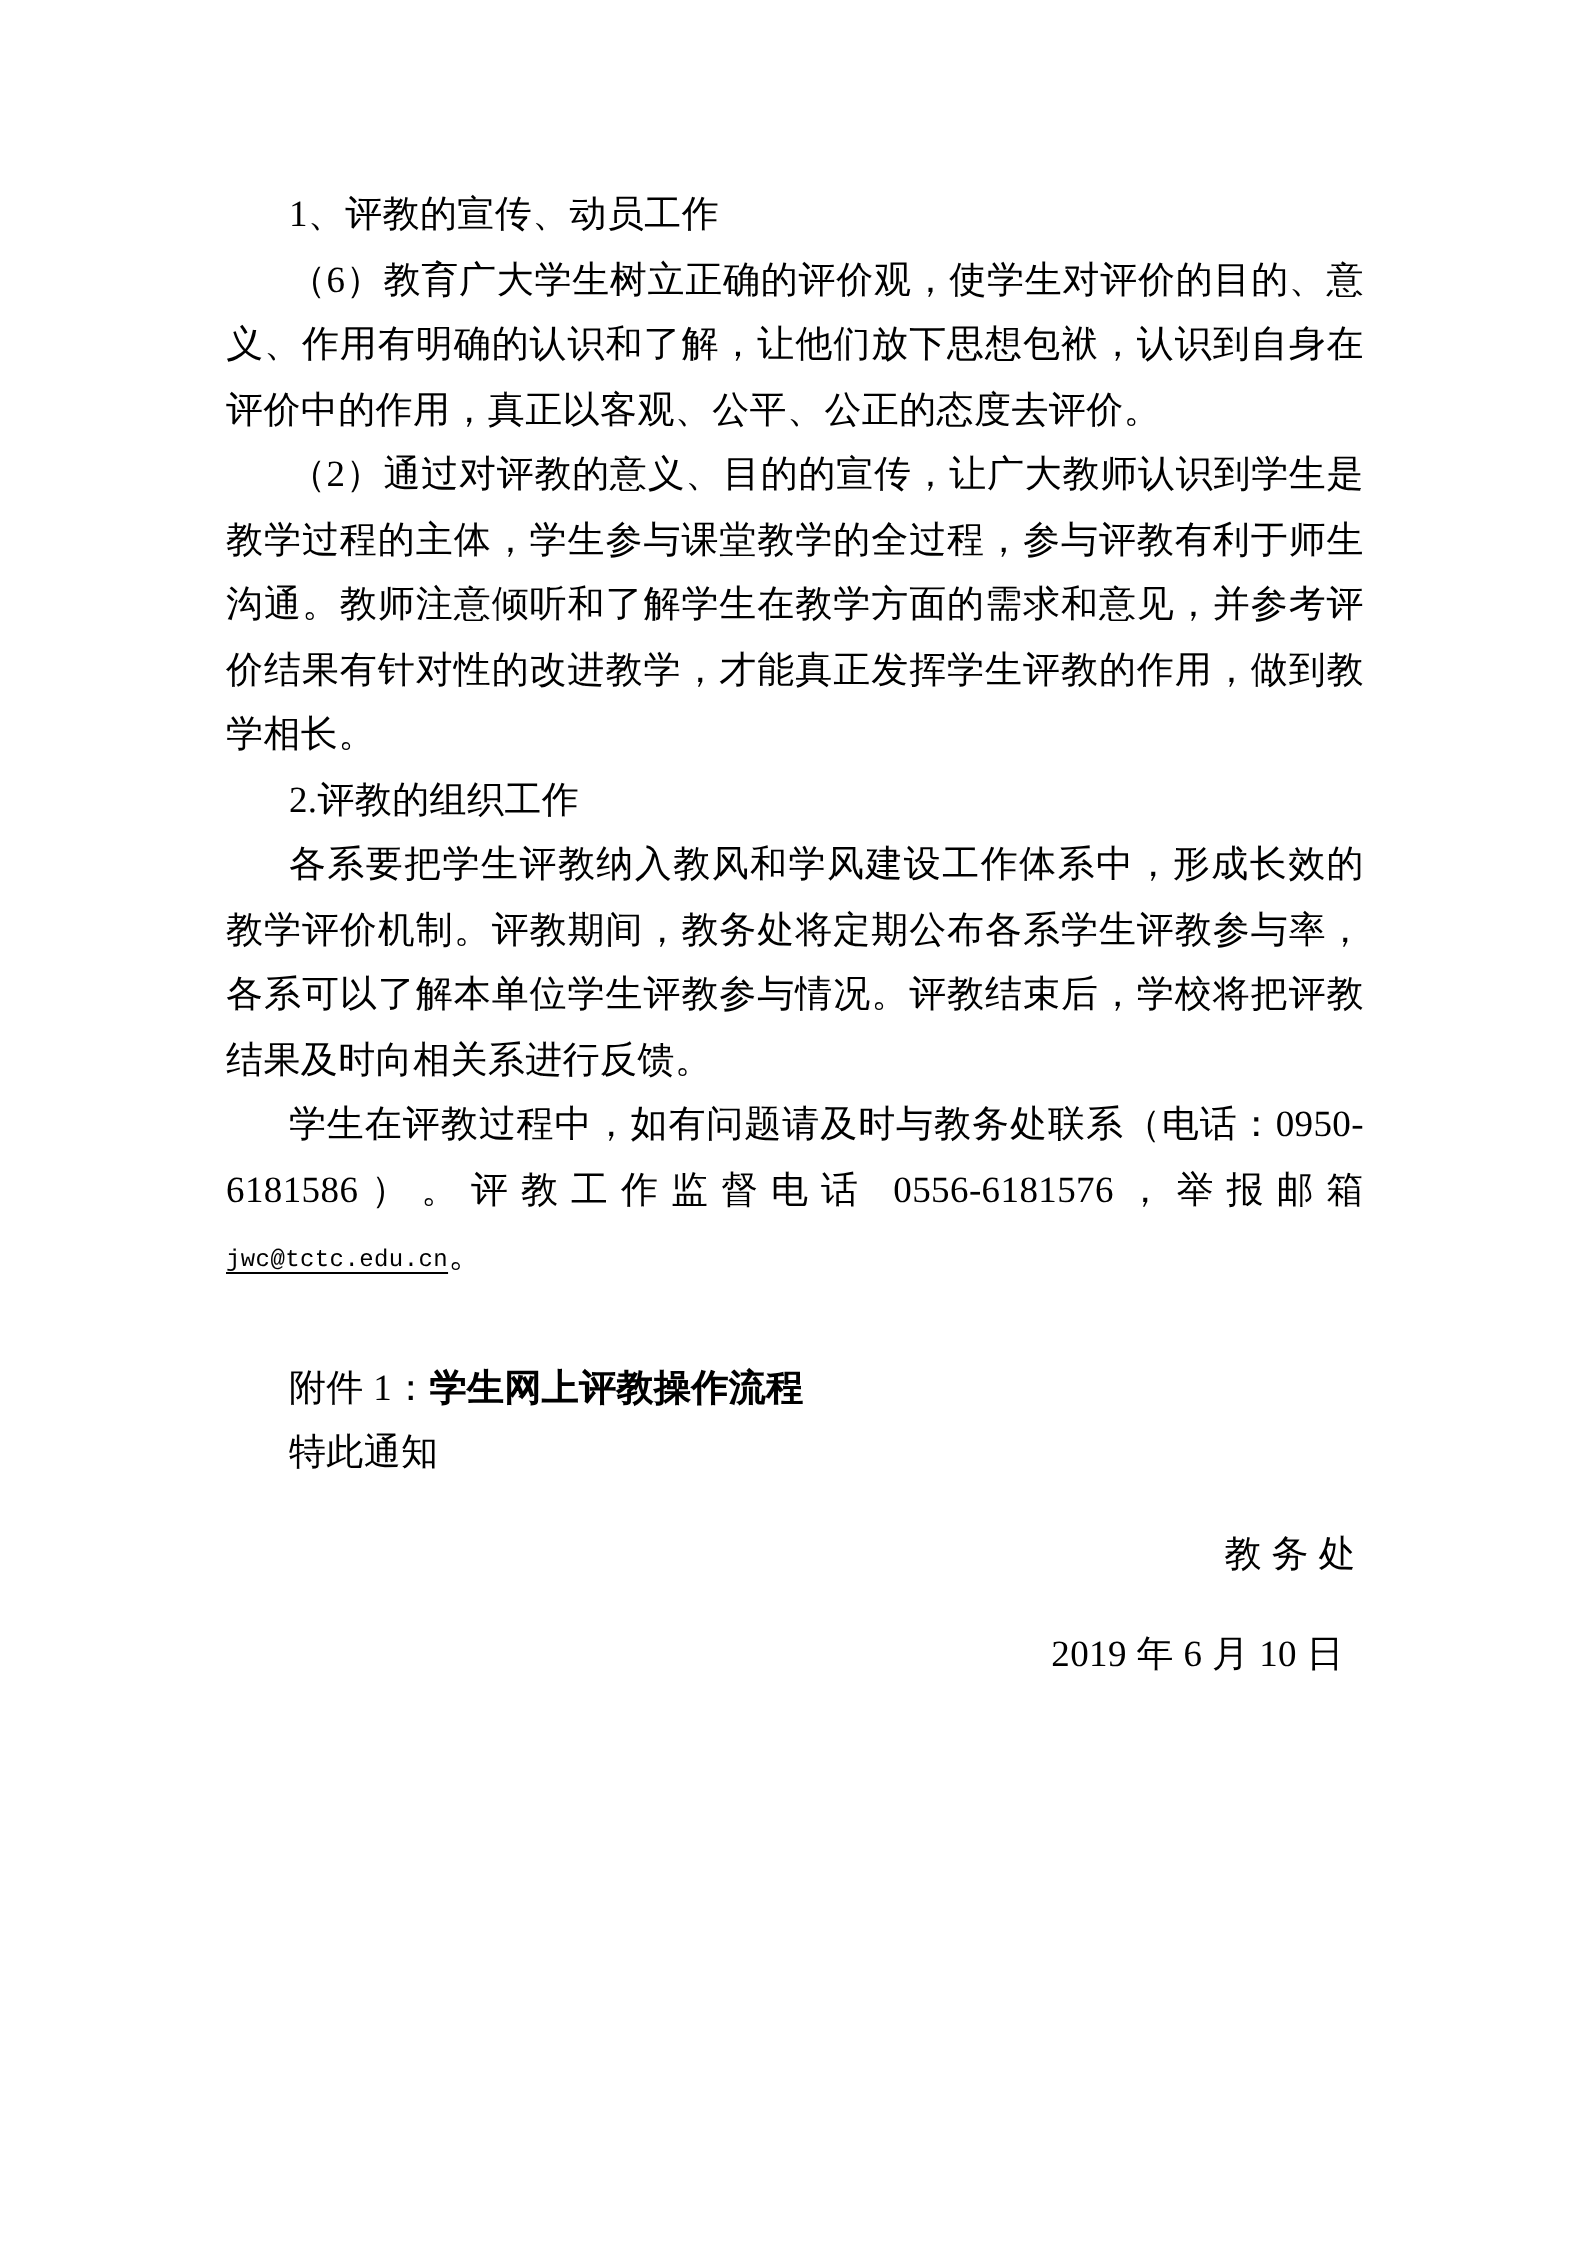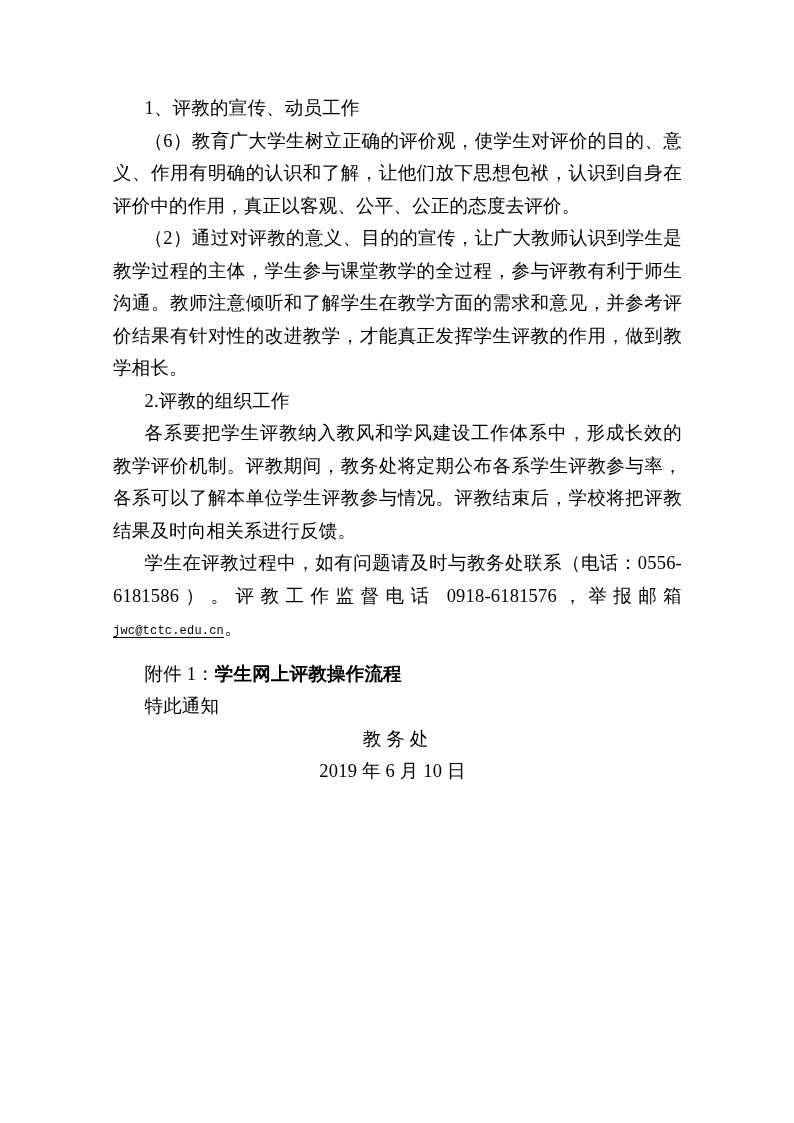--- a/index.html
+++ b/index.html
@@ -22,34 +22,35 @@
   }
   .para {
     margin: 0;
     text-align: justify;
     letter-spacing: 0.2px;
   }
   .indent {
     text-indent: 1.7em;
   }
   .attachment-line {
-    margin-top: 10px;
+    margin-top: 32px;
   }
   .bold {
     font-weight: bold;
   }
   .email {
     text-decoration: underline;
     text-underline-offset: 3px;
     font-family: "Liberation Mono", "DejaVu Sans Mono", monospace;
     font-size: 12px;
   }
   .sign {
-    text-align: center;
+    text-align: right;
     text-indent: 0;
+    margin-top: 18px;
   }
   .sign-dept {
     padding-right: 4px;
   }
   .sign-date {
     padding-right: 10px;
   }
 </style>
 </head>
 <body>
@@ -59,21 +60,21 @@
   <p class="para indent">1、评教的宣传、动员工作</p>
 
   <p class="para indent">（6）教育广大学生树立正确的评价观，使学生对评价的目的、意义、作用有明确的认识和了解，让他们放下思想包袱，认识到自身在评价中的作用，真正以客观、公平、公正的态度去评价。</p>
 
   <p class="para indent">（2）通过对评教的意义、目的的宣传，让广大教师认识到学生是教学过程的主体，学生参与课堂教学的全过程，参与评教有利于师生沟通。教师注意倾听和了解学生在教学方面的需求和意见，并参考评价结果有针对性的改进教学，才能真正发挥学生评教的作用，做到教学相长。</p>
 
   <p class="para indent">2.评教的组织工作</p>
 
   <p class="para indent">各系要把学生评教纳入教风和学风建设工作体系中，形成长效的教学评价机制。评教期间，教务处将定期公布各系学生评教参与率，各系可以了解本单位学生评教参与情况。评教结束后，学校将把评教结果及时向相关系进行反馈。</p>
 
-  <p class="para indent"><span>学生在评教过程中，如有问题请及时与教务处联系（电话：0556-6181586）。评教工作监督电话 0918-6181576，举报邮箱 </span><span class="email">jwc@tctc.edu.cn</span><span>。</span></p>
+  <p class="para indent"><span>学生在评教过程中，如有问题请及时与教务处联系（电话：0950-6181586）。评教工作监督电话 0556-6181576，举报邮箱 </span><span class="email">jwc@tctc.edu.cn</span><span>。</span></p>
 
   <p class="para indent attachment-line"><span>附件 1：</span><span class="bold">学生网上评教操作流程</span></p>
 
   <p class="para indent">特此通知</p>
 
   <p class="para sign sign-dept">教 务 处</p>
 
   <p class="para sign sign-date">2019 年 6 月 10 日</p>
 
 </div>

